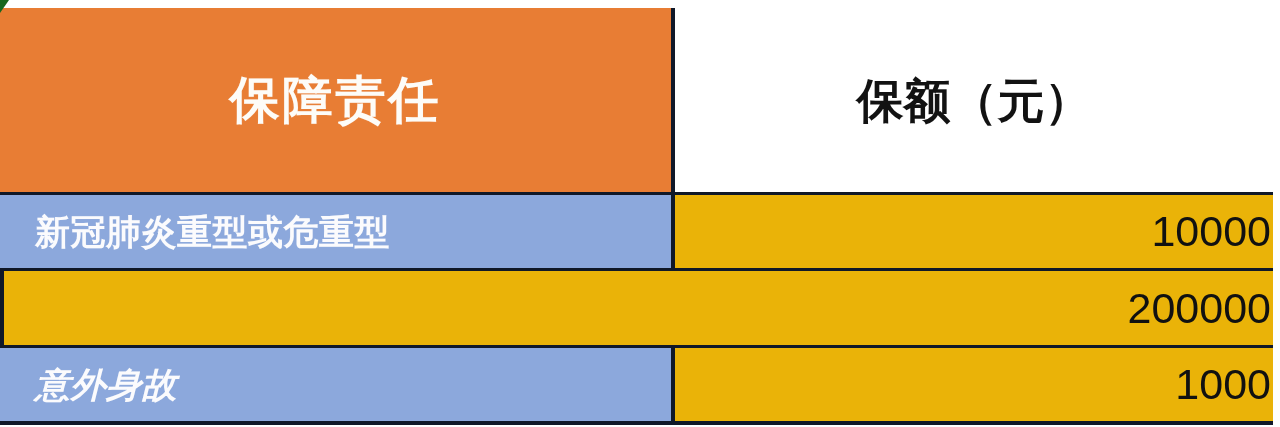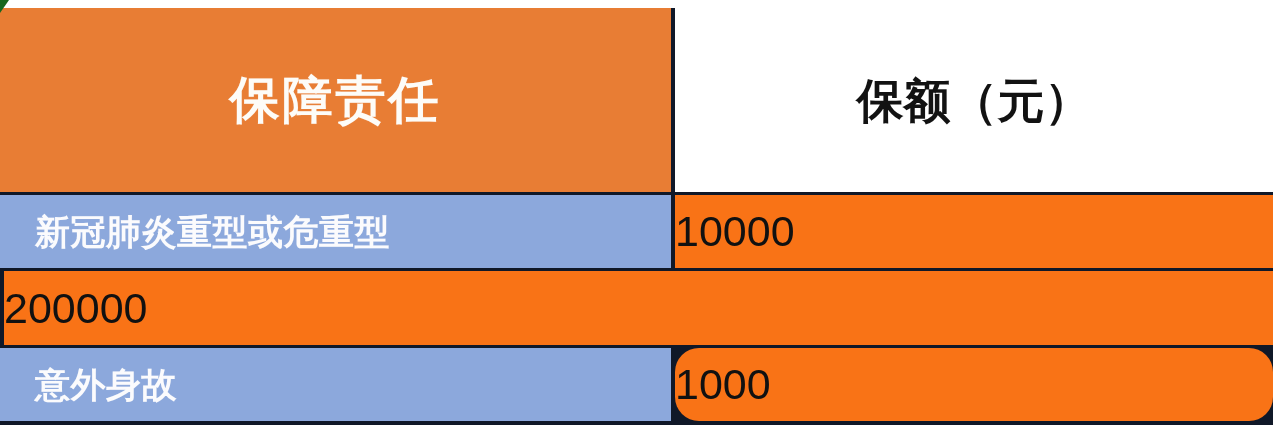--- a/index.html
+++ b/index.html
@@ -55,22 +55,22 @@
   }
 
   .col-left  { width: 671px; }
   .col-right { flex: 1 1 auto; }
 
   
   .row-header .col-left  { margin: 0 0 3px 0; }
   .row-header .col-right { margin: 0 0 3px 4px; }
   .row-data  .col-left   { margin: 0 0 3px 0; padding-left: 35px; }
   .row-data  .col-right  { margin: 0 0 3px 4px; }
-  .row-data.last .col-left  { margin: 0 0 4px 0; }
-  .row-data.last .col-right { margin: 0 0 4px 4px; border-radius: 24px; }
+  .row-data.last .col-left  { margin: 0 0 4px 0; font-style: italic; }
+  .row-data.last .col-right { margin: 0 0 4px 4px; }
 
   
   .head-left {
     background: #e87d34;
     justify-content: center;
   }
   .head-left .head-text {
     color: #fdfcf8;
     font-size: 50px;
     font-weight: bold;
@@ -99,21 +99,22 @@
   .data-left .label-text {
     color: #fbfbfd;
     font-size: 35px;
     font-weight: bold;
     line-height: 1;
     letter-spacing: 0.5px;
     white-space: nowrap;
     text-shadow: 0 0 1px rgba(255,255,255,0.2);
   }
   .data-right {
-    background: #f97316;
+    background: #eab308;
+    justify-content: flex-end;
     padding-right: 2px;
   }
   .data-right .value-text {
     color: #111111;
     font-size: 43px;
     font-weight: normal;
     line-height: 1;
     letter-spacing: 0px;
     white-space: nowrap;
   }

